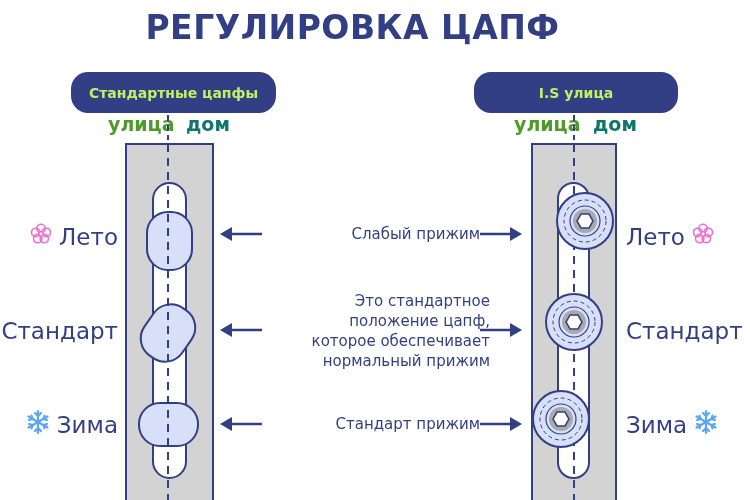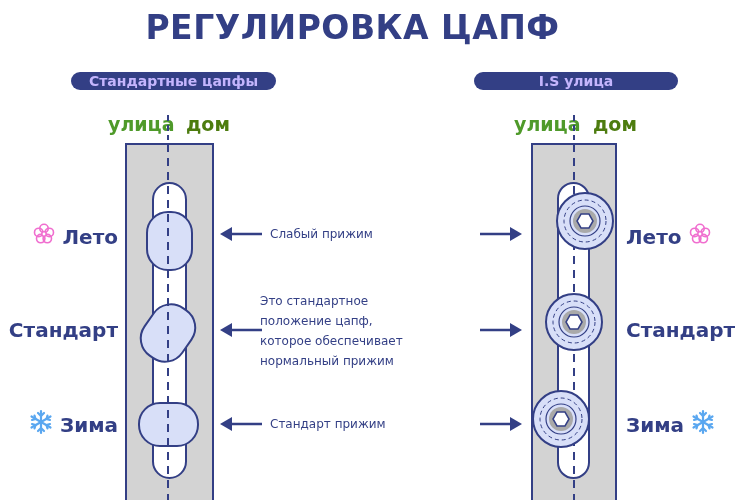--- a/index.html
+++ b/index.html
@@ -1,26 +1,26 @@
 <!DOCTYPE html>
 <html><head>
 <meta charset="utf-8">
 <style>
   html, body { margin:0; padding:0; }
   body { width:750px; height:500px; background:#ffffff; position:relative; overflow:hidden;
          font-family:"DejaVu Sans", sans-serif; }
   .title { position:absolute; left:0; width:637px; top:8px; text-align:center;
            font-family:"DejaVu Sans", sans-serif; font-weight:bold; font-size:33px; color:#333f85; letter-spacing:0.5px;margin-left:34px; }
-  .pill { position:absolute; height:18px; border-radius:17px; background:#333f85; color:#c4b5fd;
+  .pill { position:absolute; height:41px; border-radius:17px; background:#333f85; color:#bef264;
           font-family:"DejaVu Sans", sans-serif; font-weight:bold; font-size:14px; display:flex; align-items:center; justify-content:center; }
   .side { position:absolute; font-weight:bold; font-size:19px; }
   .street { color:#4f9a2a;margin-left:28px; }
-  .home { color:#4d7c0f; }
-  .season { position:absolute; font-weight:bold; font-size:20px; color:#333f85; display:flex; align-items:center; gap:6px; }
-  .mid { position:absolute; text-align:left; color:#333f85; font-size:12px; line-height:20px; }
+  .home { color:#0f766e; }
+  .season { position:absolute; font-weight:normal; font-size:23px; color:#333f85; display:flex; align-items:center; gap:6px; }
+  .mid { position:absolute; text-align:right; color:#333f85; font-size:15px; line-height:20px; }
   svg { position:absolute; left:0; top:0; }
 </style>
 </head>
 <body>
 
 <div class="title">РЕГУЛИРОВКА ЦАПФ</div>
 
 <div class="pill" style="left:71px; top:72px; width:205px;">Стандартные цапфы</div>
 <div class="pill" style="left:474px; top:72px; width:204px;">I.S улица</div>
 

